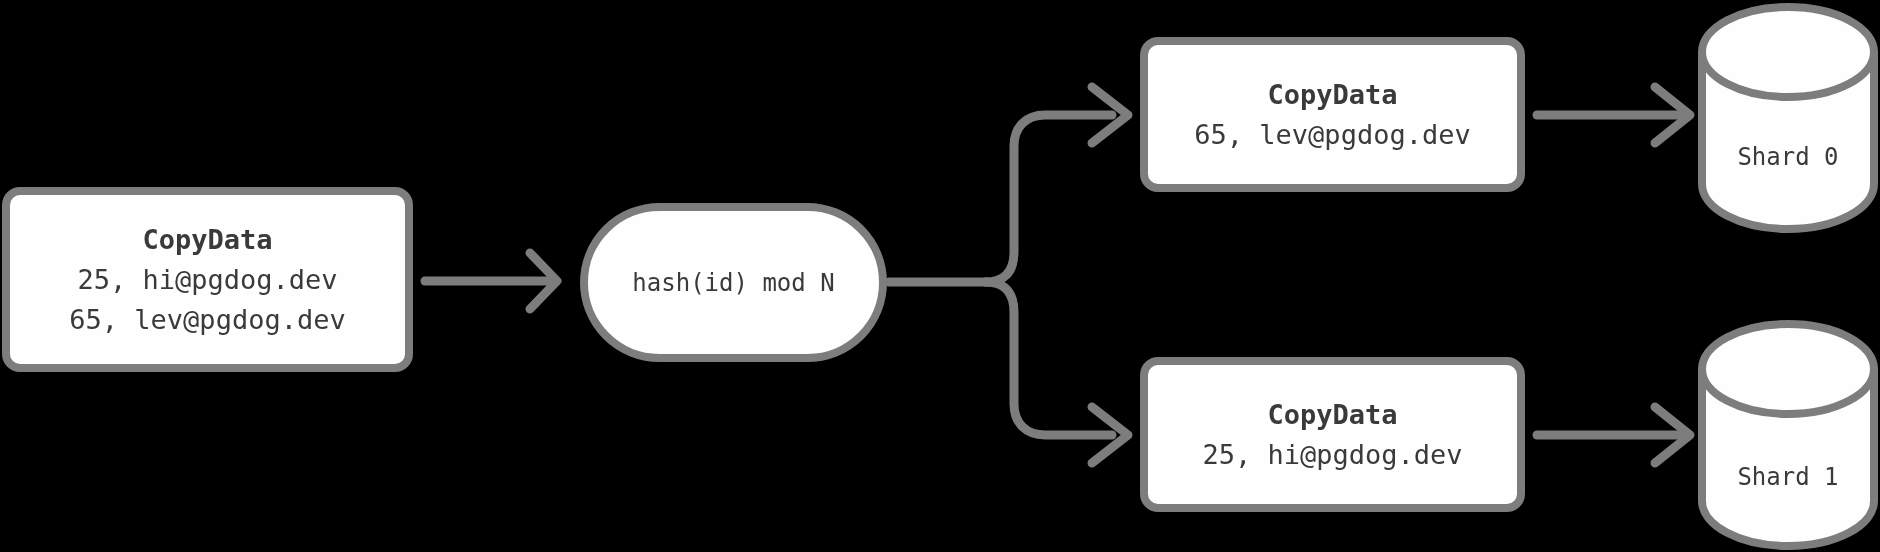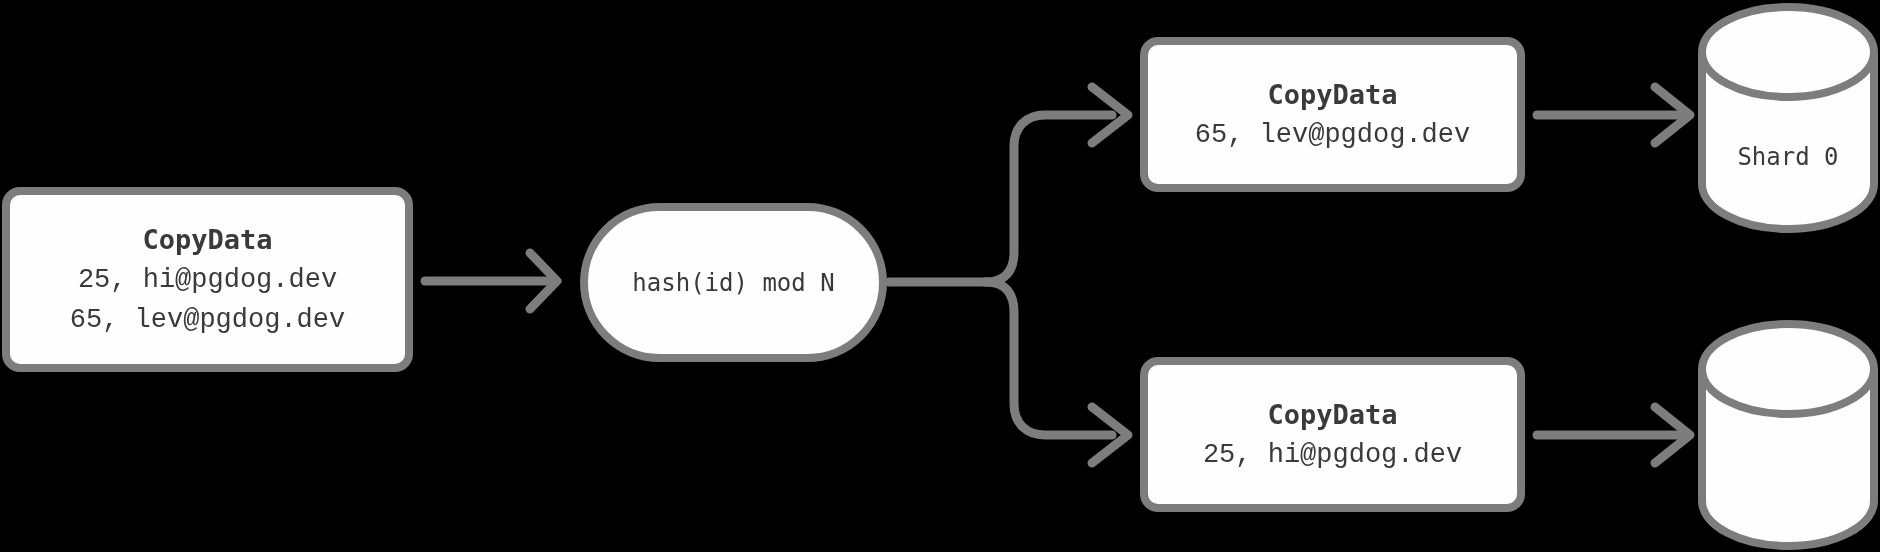--- a/index.html
+++ b/index.html
@@ -49,21 +49,20 @@
   .node-title {
     font-weight: bold;
     font-size: 27px;
     line-height: 40px;
     white-space: pre;
   }
   .node-row {
     font-size: 27px;
     line-height: 40px;
     white-space: pre;
-    font-family: Liberation Mono, monospace;
   }
   .pill-label {
     font-size: 24px;
     white-space: pre;
   }
   .cyl-label {
     position: absolute;
     width: 180px;
     text-align: center;
     font-size: 24px;
@@ -133,14 +132,15 @@
     <div class="node-title">CopyData</div>
     <div class="node-row">65, lev@pgdog.dev</div>
   </div>
 
   <div class="node rect" id="node-msg1">
     <div class="node-title">CopyData</div>
     <div class="node-row">25, hi@pgdog.dev</div>
   </div>
 
   <div class="cyl-label" id="label-shard0">Shard 0</div>
+  <div class="cyl-label" id="label-shard1">Shard 1</div>
 
 </div>
 
 </body></html>

